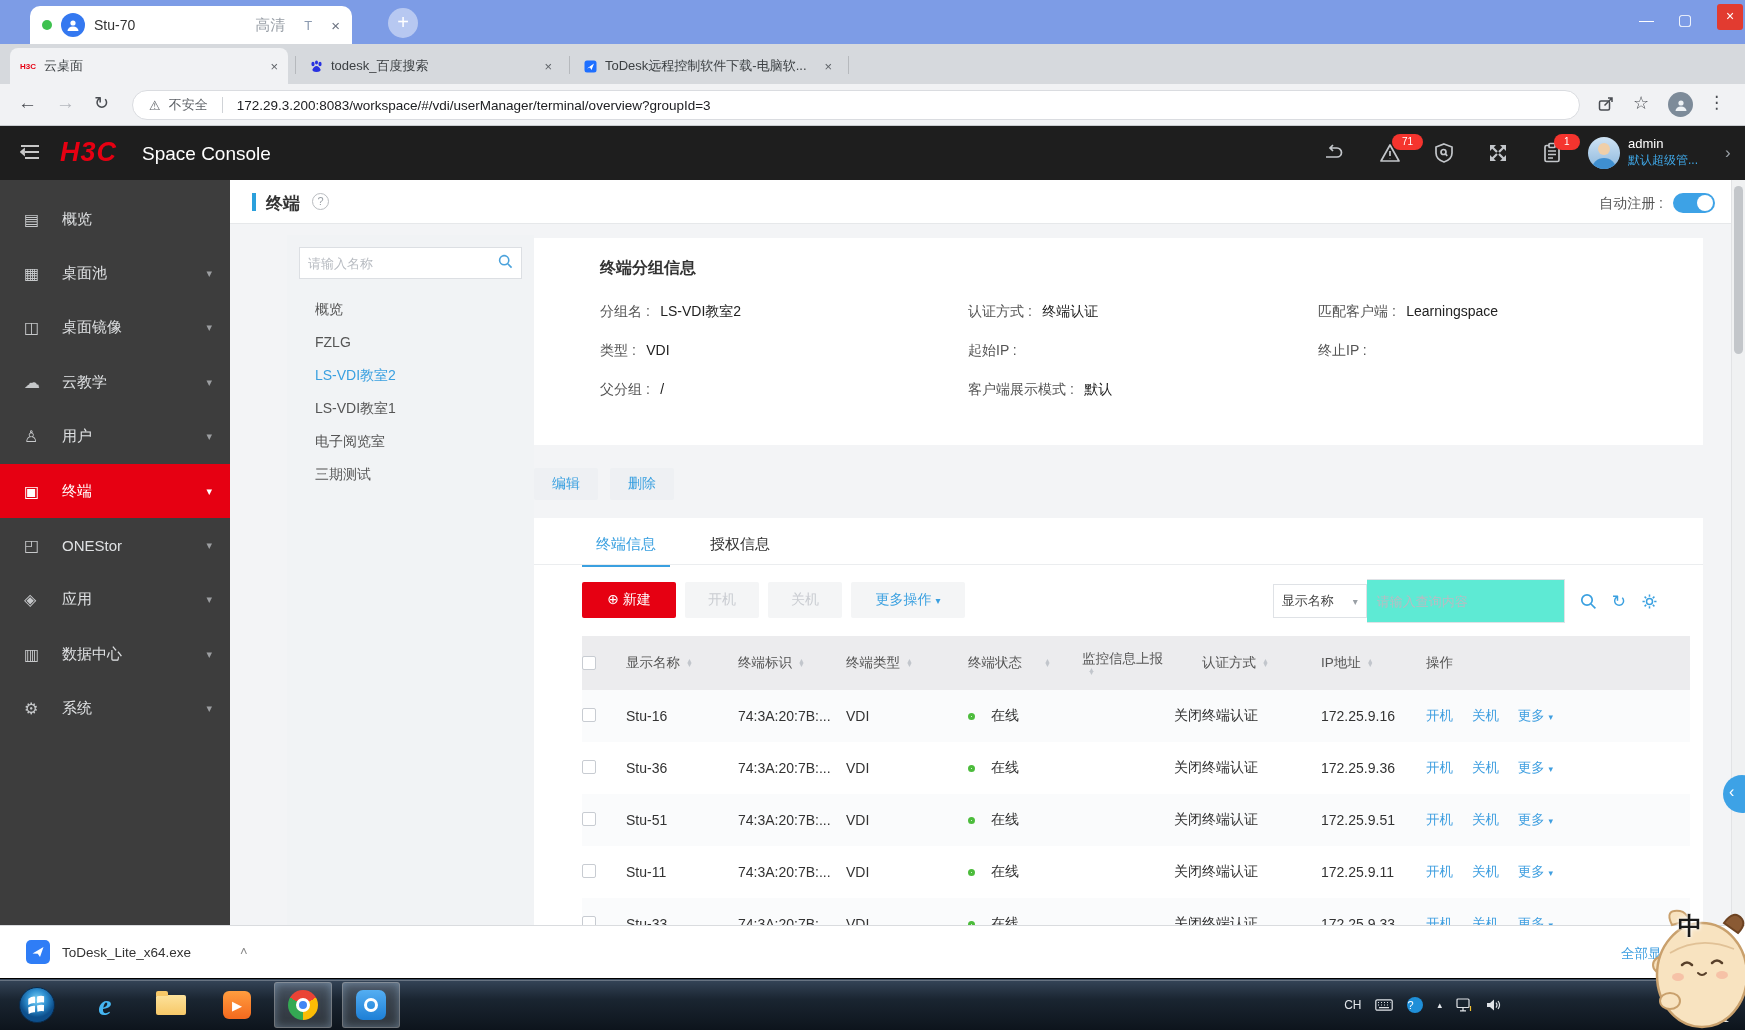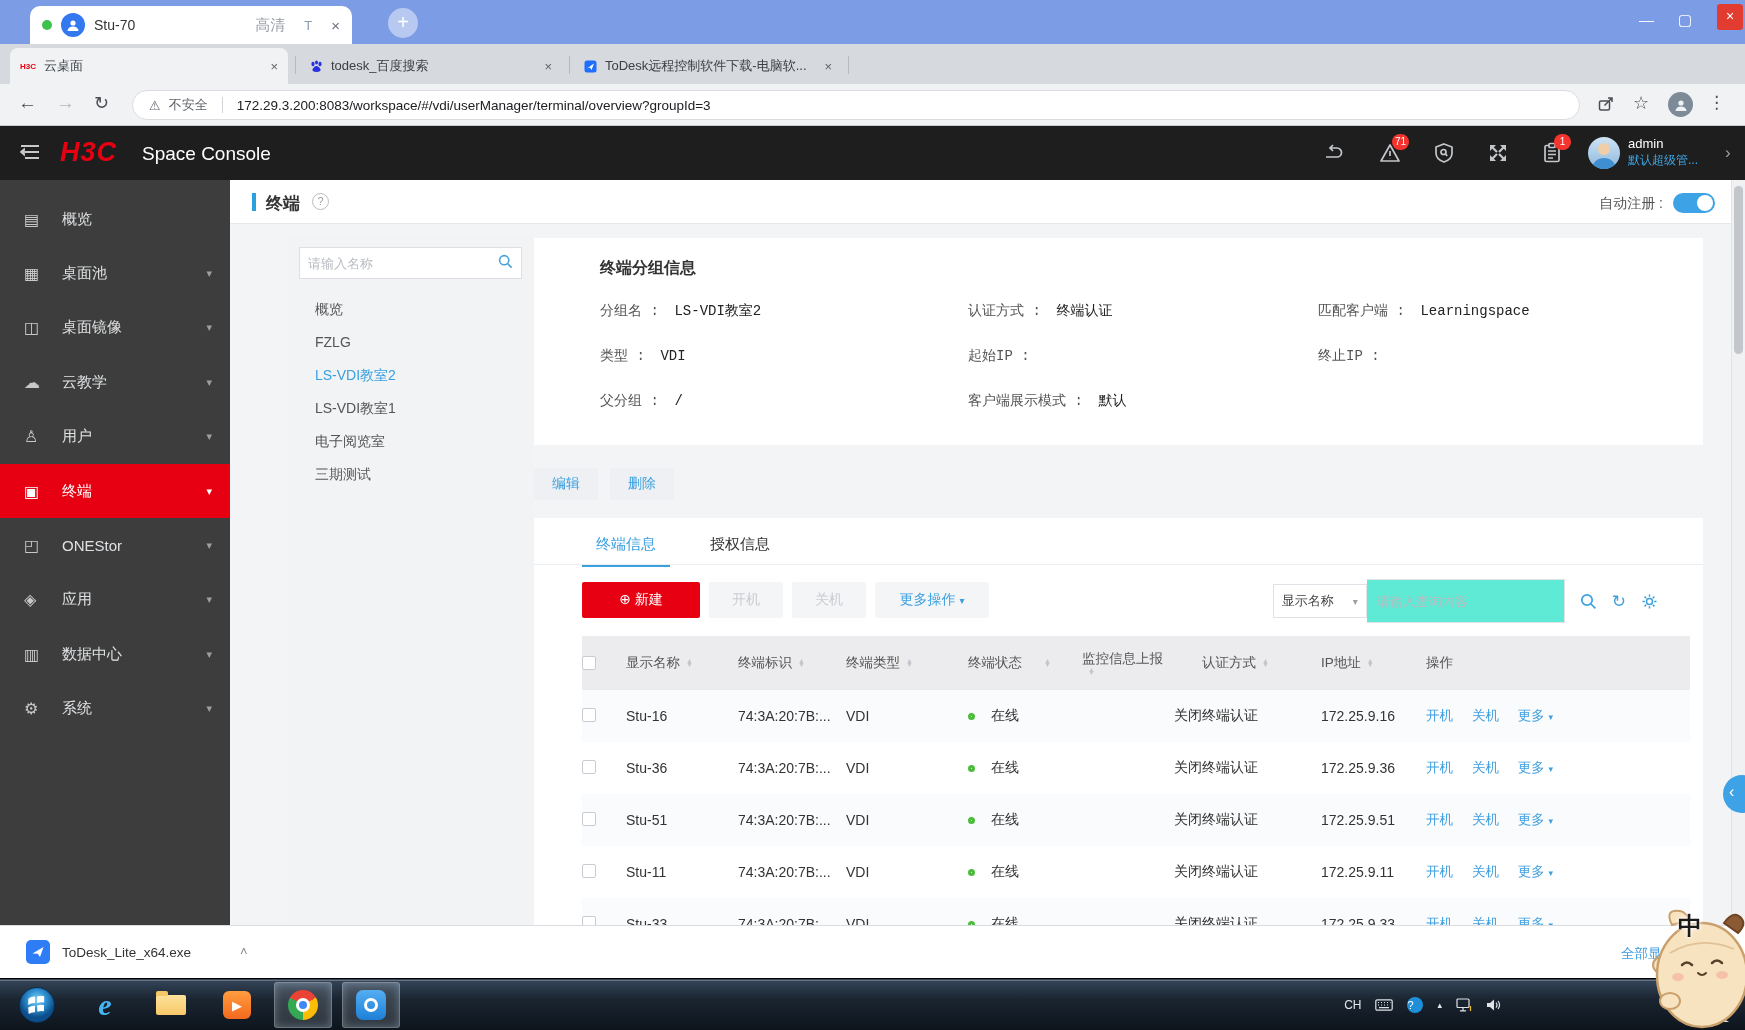--- a/index.html
+++ b/index.html
@@ -46,21 +46,21 @@
   .url-text { font-size:13.5px; color:#202124; white-space:nowrap; }
   .addr-ic { position:absolute; top:10px; }
   .addr-avatar { width:25px; height:25px; border-radius:50%; background:#7d8b99; display:flex; align-items:center; justify-content:center; }
 
   
   .console-header { position:absolute; left:0; top:126px; width:1745px; height:54px; background:#1e1e1e; display:flex; align-items:center; }
   .burger { position:absolute; left:20px; top:17px; }
   .h3c-logo { position:absolute; left:60px; top:11px; font-size:27px; font-weight:bold; font-style:italic; color:#e60012; letter-spacing:1px; }
   .product-name { position:absolute; left:142px; top:17px; font-size:19px; font-weight:300; color:#fff; }
   .h-ic { position:absolute; top:15px; width:24px; height:24px; }
-  .badge { position:absolute; top:-7px; left:14px; min-width:17px; height:16px; padding:0 3px; background:#f5342e; border-radius:8px; color:#fff; font-size:10px; line-height:16px; text-align:center; }
+  .badge { position:absolute; top:-7px; left:14px; min-width:17px; height:16px; padding:0 10px; background:#f5342e; border-radius:8px; color:#fff; font-size:10px; line-height:16px; text-align:center; }
   .hdr-avatar { position:absolute; left:1588px; top:11px; width:32px; height:32px; border-radius:50%; background:linear-gradient(#cfe3f4,#8db8dd); overflow:hidden; }
   .hdr-usr { position:absolute; left:1628px; top:10px; line-height:1.3; }
   .usr-name { font-size:13px; color:#fff; }
   .usr-role { font-size:12px; color:#3fa8e8; }
   .hdr-chev { position:absolute; left:1725px; top:17px; color:#9aa0a6; font-size:17px; }
 
   
   .sidebar { position:absolute; left:0; top:180px; width:230px; height:745px; background:#3d3d3d; padding-top:12px; }
   .side-item { height:54.4px; display:flex; align-items:center; padding:0 18px 0 24px; cursor:pointer; }
   .s-icon { width:22px; font-size:16px; color:#c6c8ca; }
@@ -83,36 +83,36 @@
   .g-search { position:absolute; left:12px; top:12px; width:223px; height:32px; background:#fff; border:1px solid #dcdfe3; display:flex; align-items:center; }
   .g-search input { flex:1; border:none; outline:none; padding:0 8px; font-size:13px; color:#333; background:transparent; font-family:inherit; }
   .g-search input::placeholder { color:#b8bcc2; }
   .g-search .mag { margin-right:8px; }
   .g-list { position:absolute; left:0; top:58px; width:100%; }
   .g-item { height:33px; line-height:33px; padding-left:28px; font-size:14px; color:#555; cursor:pointer; }
   .g-item.active { color:#3aa0e0; }
 
   .info-card { position:absolute; left:304px; top:58px; width:1169px; height:207px; background:#fff; }
   .info-title { position:absolute; left:66px; top:20px; font-size:16px; font-weight:bold; color:#333; }
-  .fields { position:absolute; left:66px; top:64px; display:grid; grid-template-columns:368px 350px auto; row-gap:27px;font-family:Liberation Mono, monospace; }
+  .fields { position:absolute; left:66px; top:64px; display:grid; grid-template-columns:368px 350px auto; row-gap:20px; }
   .f-label { font-size:14px; color:#555; }
   .f-value { font-size:14px; color:#222; margin-left:6px; }
 
   .edit-row { position:absolute; left:304px; top:288px; display:flex; gap:12px; }
   .flat-btn { width:64px; height:32px; background:#eef0f3; color:#3aa0e0; font-size:14px; border:none; border-radius:2px; cursor:pointer; font-family:inherit; }
 
   .main-card { position:absolute; left:304px; top:338px; width:1169px; height:420px; background:#fff; }
   .d-tabs { position:absolute; left:48px; top:10px; display:flex; gap:26px; }
   .d-tab { padding:7px 14px 10px; font-size:15px; color:#333; cursor:pointer; border-bottom:3px solid transparent; }
   .d-tab.active { color:#3aa0e0; border-bottom-color:#3aa0e0; }
   .tab-line { position:absolute; left:0; top:46px; width:100%; height:1px; background:#ebedef; }
 
   .toolbar { position:absolute; left:48px; top:64px; display:flex; gap:9px; }
   .btn { height:36px; border:none; border-radius:2px; font-size:14px; cursor:pointer; font-family:inherit; }
-  .btn-new { width:118px; background:#e60012; color:#fff; }
+  .btn-new { width:94px; background:#e60012; color:#fff; }
   .btn-dis { width:74px; background:#f4f5f6; color:#c9ccd1; }
   .btn-more { width:114px; background:#f4f5f6; color:#3aa0e0; }
   .tb-right { position:absolute; top:66px; right:45px; height:34px; display:flex; align-items:center; }
   .filter-box { width:94px; height:34px; border:1px solid #dfe2e6; background:#fff; display:flex; align-items:center; justify-content:space-between; padding:0 8px; font-size:13px; color:#444; }
   .filter-box .car { color:#9aa0a6; font-size:10px; }
   .tb-search { width:198px; height:44px; border:1px solid #dfe2e6; border-left:none; background:#5eead4; }
   .tb-search input { width:100%; height:100%; border:none; outline:none; padding:0 10px; font-size:13px; font-family:inherit; background:transparent; }
   .tb-search input::placeholder { color:#b8bcc2; }
   .tb-ic { margin-left:15px; color:#3aa0e0; font-size:17px; display:flex; align-items:center; }
 

